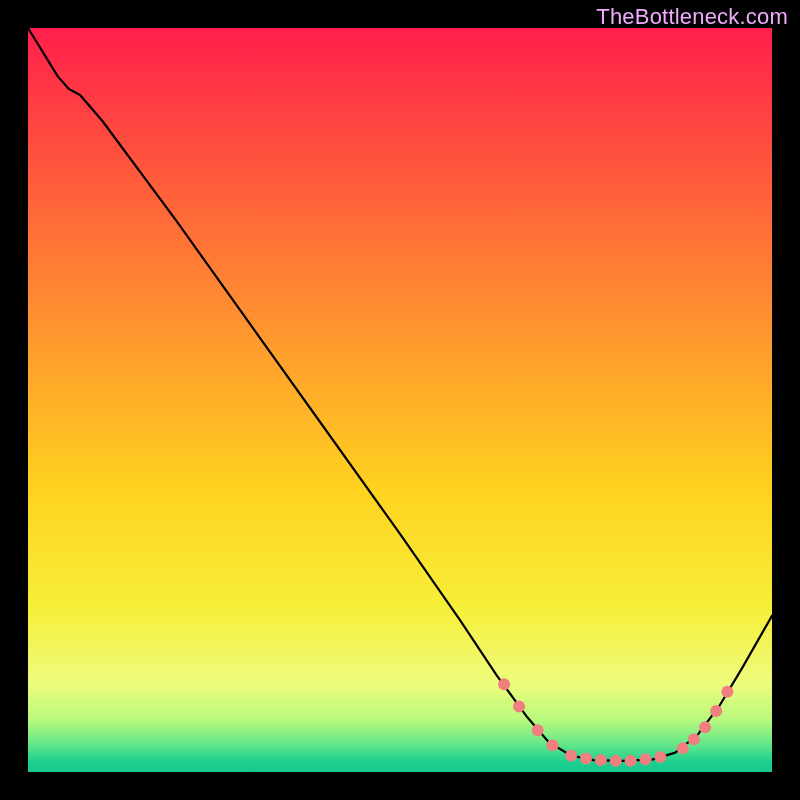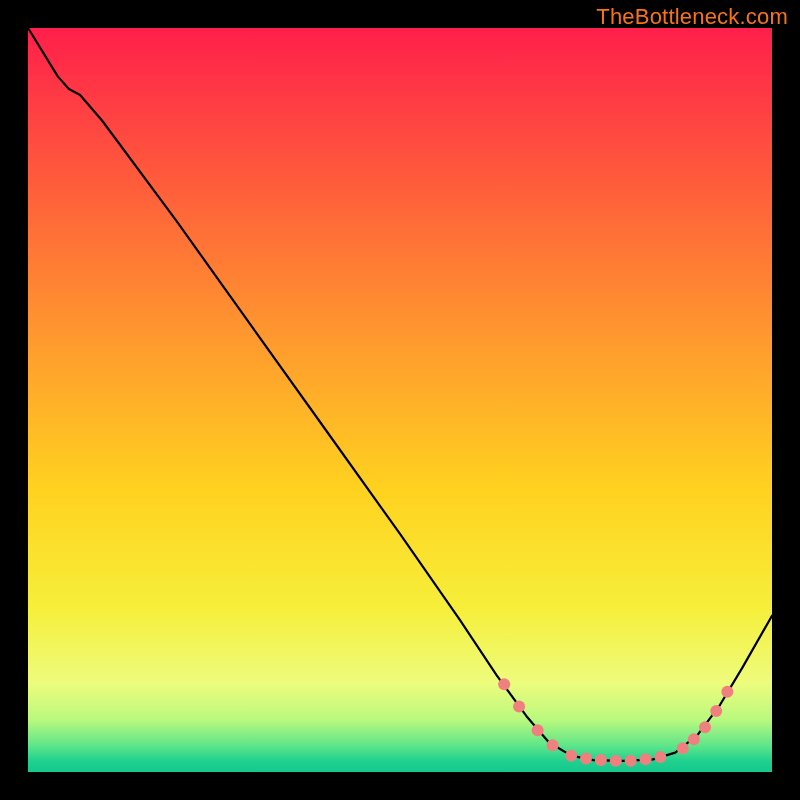--- a/index.html
+++ b/index.html
@@ -9,21 +9,21 @@
     width: 800px;
     height: 800px;
     background: #000;
   }
   .watermark {
     position: absolute;
     top: 4px;
     right: 12px;
     font-family: Arial, Helvetica, sans-serif;
     font-size: 22px;
-    color: #f97316;
+    color: #f0abfc;
     letter-spacing: 0.2px;
     user-select: none;
   }
   .plot {
     position: absolute;
     left: 28px;
     top: 28px;
     width: 744px;
     height: 744px;
   }

